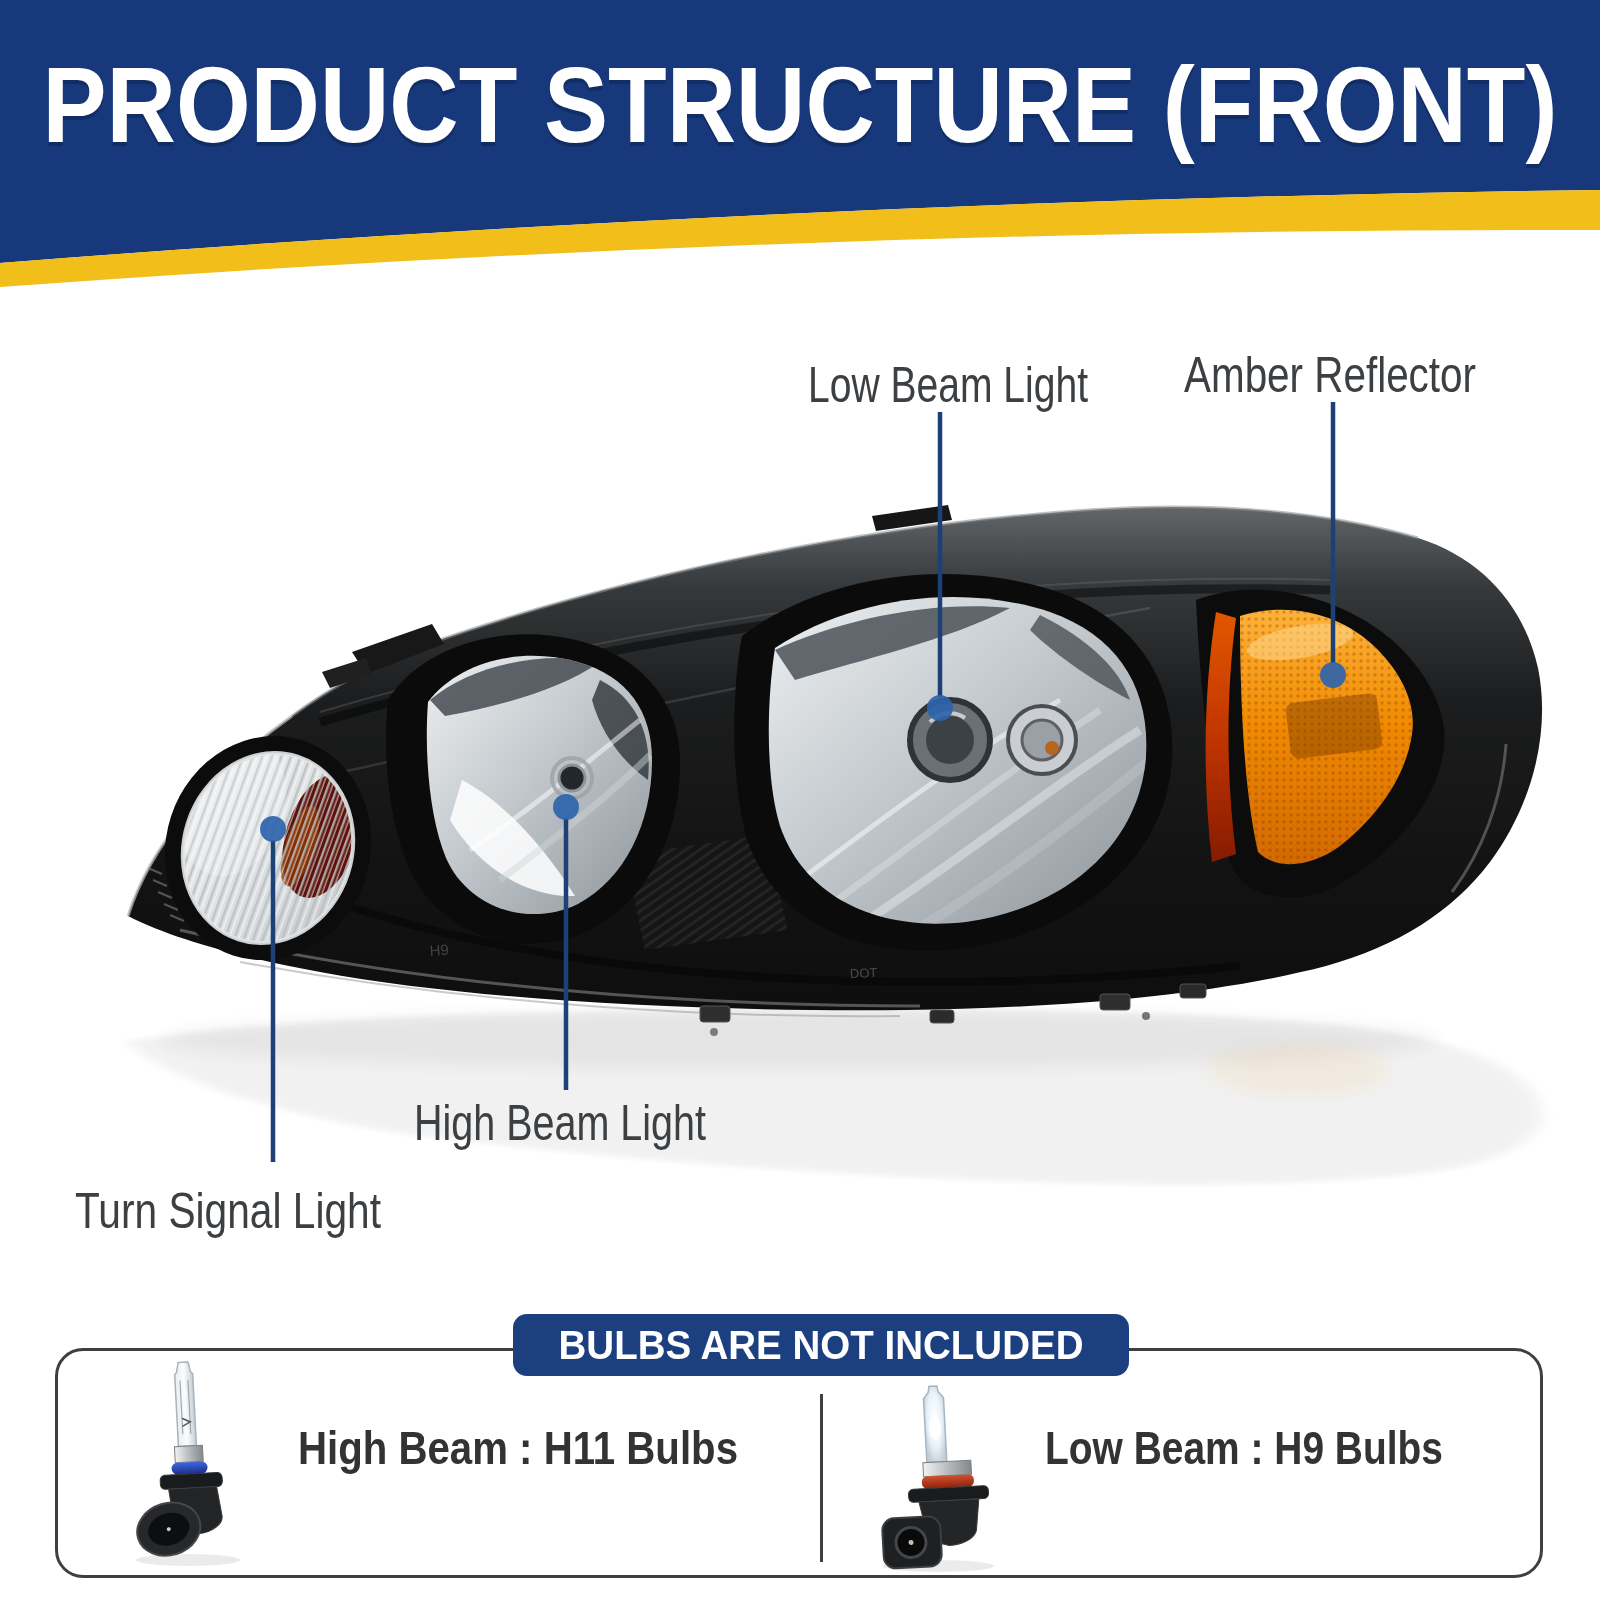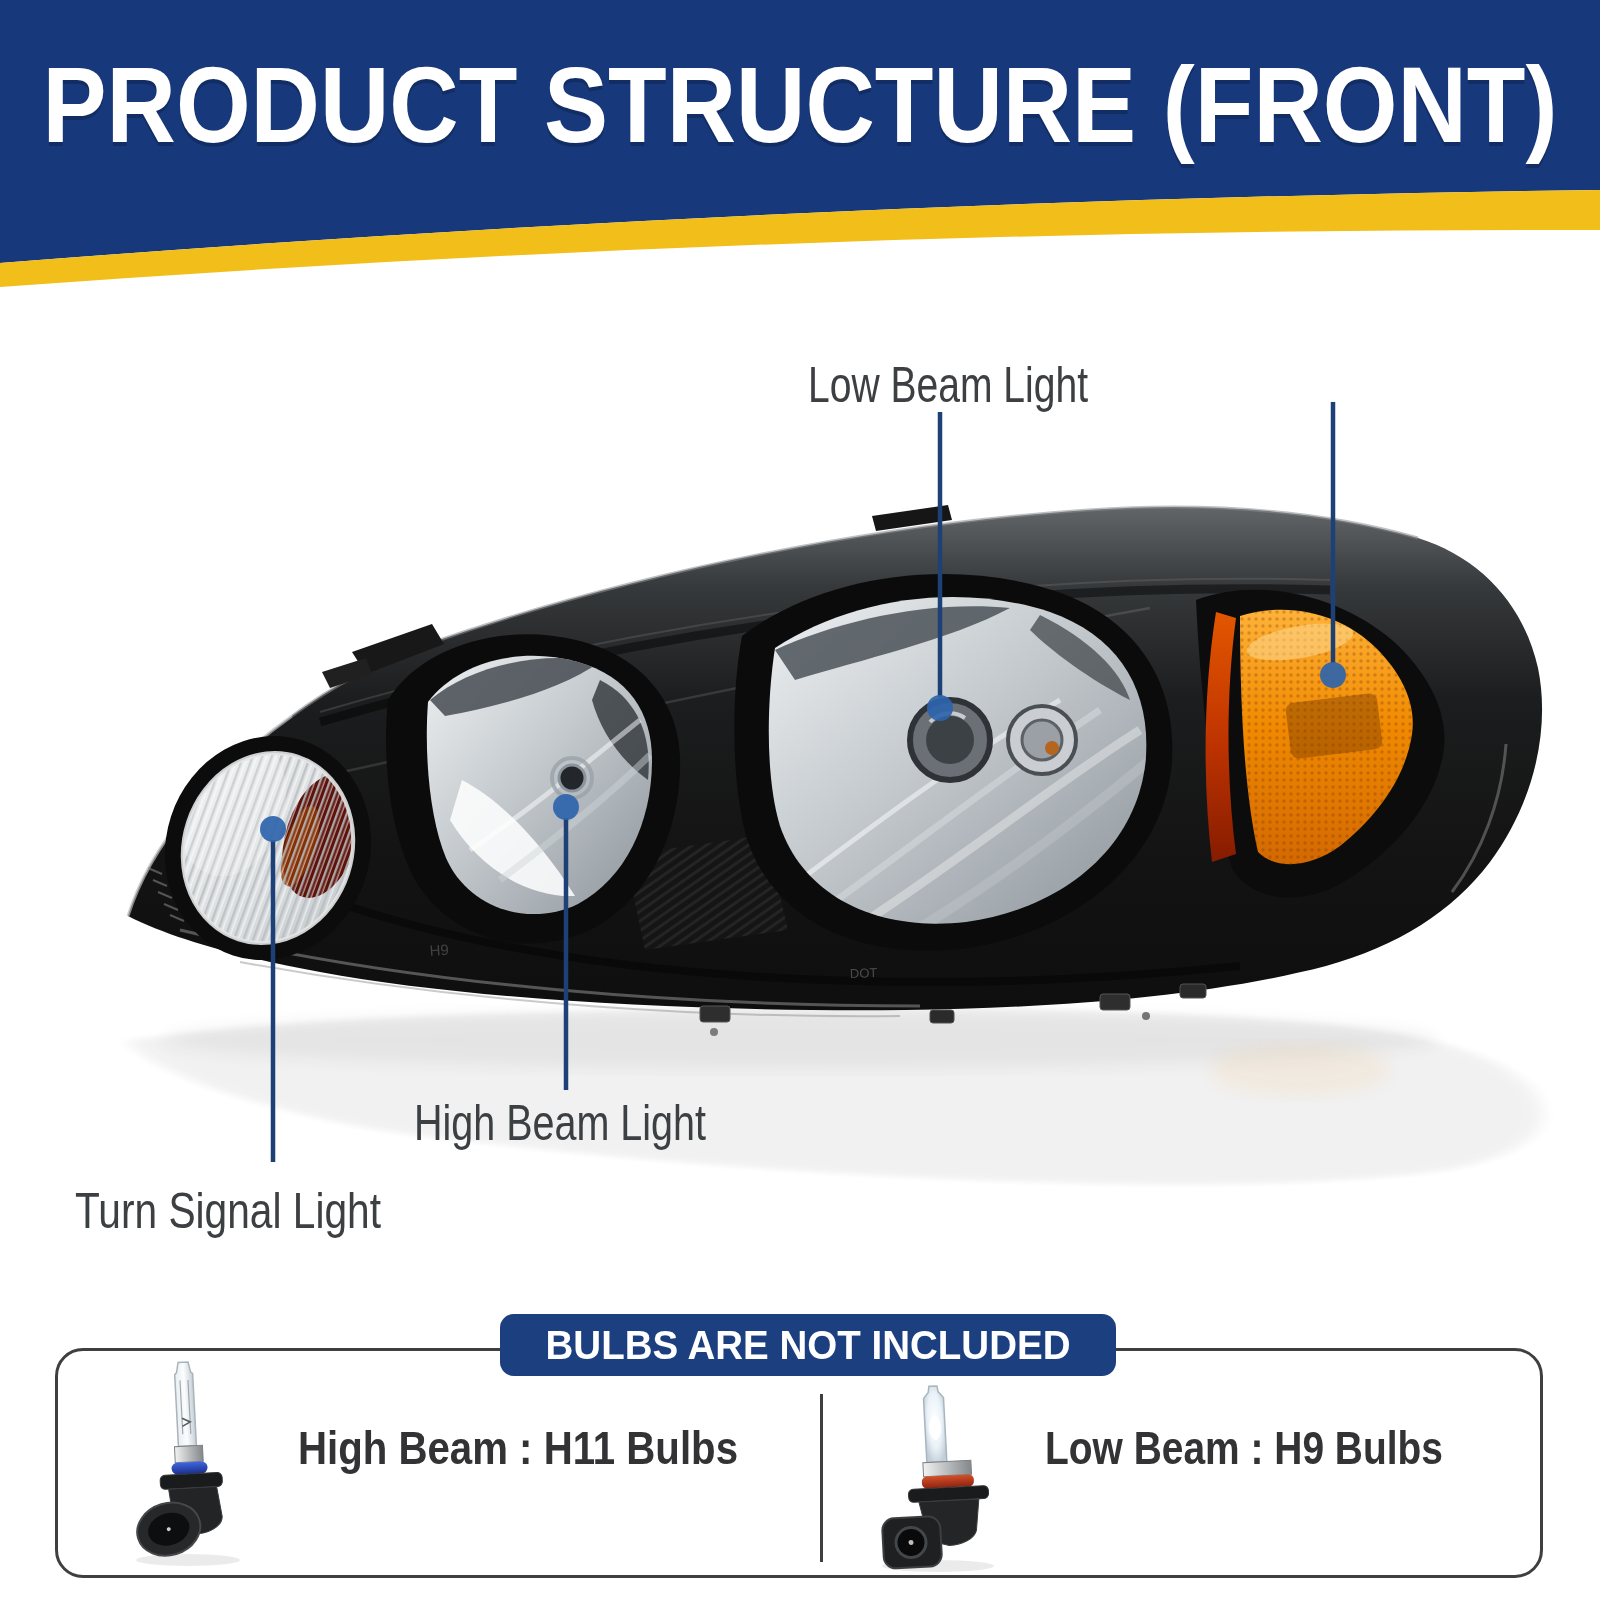--- a/index.html
+++ b/index.html
@@ -5,21 +5,21 @@
   html,body{margin:0;padding:0;background:#fff;}
   body{width:1600px;height:1600px;position:relative;font-family:"Liberation Sans","DejaVu Sans",sans-serif;}
   .stage{position:absolute;left:0;top:0;width:1600px;height:1600px;overflow:hidden;background:#fff;}
   .abs{position:absolute;}
   svg{display:block;}
   svg text{font-family:"Liberation Sans","DejaVu Sans",sans-serif;}
   .callout-label{position:absolute;text-decoration:underline;}
   .bulb-box{position:absolute;left:55px;top:1348px;width:1488px;height:230px;
             border:3px solid var(--border_gray,#3f3f3f);border-radius:28px;background:#fff;box-sizing:border-box;}
   .divider{position:absolute;left:820px;top:1394px;width:3px;height:168px;background:var(--border_gray,#3f3f3f);}
-  .banner{position:absolute;left:500px;top:1314px;width:560px;height:62px;}
+  .banner{position:absolute;left:513px;top:1314px;width:560px;height:62px;}
 </style>
 </head>
 <body>
 
 <div class="stage">
 
   <svg class="abs" style="left:0;top:0" width="1600" height="300" viewBox="0 0 1600 300">
     <path d="M0,0 H1600 V190 Q800,200 0,263 Z" fill="var(--header_blue,#17387B)"></path>
     <path d="M0,263 Q800,200 1600,190 L1600,230 Q800,228 0,287 Z" fill="var(--stripe_yellow,#F2BE1A)"></path>
     <text x="800" y="146" text-anchor="middle" font-size="107" font-weight="bold" fill="rgba(0,0,0,0.18)" textLength="1515" lengthAdjust="spacingAndGlyphs">PRODUCT STRUCTURE (FRONT)</text>
@@ -200,20 +200,25 @@
       <circle cx="273" cy="829" r="13"></circle>
     </g>
   </svg>
 
   <div class="callout-label" style="left:748px;top:356px;width:400px;height:60px">
     <svg width="400" height="60" viewBox="0 0 400 60">
       <text x="200" y="46" text-anchor="middle" font-size="50" fill="var(--label_gray,#3D4043)" textLength="280" lengthAdjust="spacingAndGlyphs">Low Beam Light</text>
     </svg>
   </div>
 
+  <div class="callout-label" style="left:1130px;top:346px;width:400px;height:60px">
+    <svg width="400" height="60" viewBox="0 0 400 60">
+      <text x="200" y="46" text-anchor="middle" font-size="50" fill="var(--label_gray,#3D4043)" textLength="292" lengthAdjust="spacingAndGlyphs">Amber Reflector</text>
+    </svg>
+  </div>
 
   <div class="callout-label" style="left:28px;top:1182px;width:400px;height:60px">
     <svg width="400" height="60" viewBox="0 0 400 60">
       <text x="200" y="46" text-anchor="middle" font-size="50" fill="var(--label_gray,#3D4043)" textLength="306" lengthAdjust="spacingAndGlyphs">Turn Signal Light</text>
     </svg>
   </div>
 
   <div class="callout-label" style="left:360px;top:1094px;width:400px;height:60px">
     <svg width="400" height="60" viewBox="0 0 400 60">
       <text x="200" y="46" text-anchor="middle" font-size="50" fill="var(--label_gray,#3D4043)" textLength="292" lengthAdjust="spacingAndGlyphs">High Beam Light</text>

